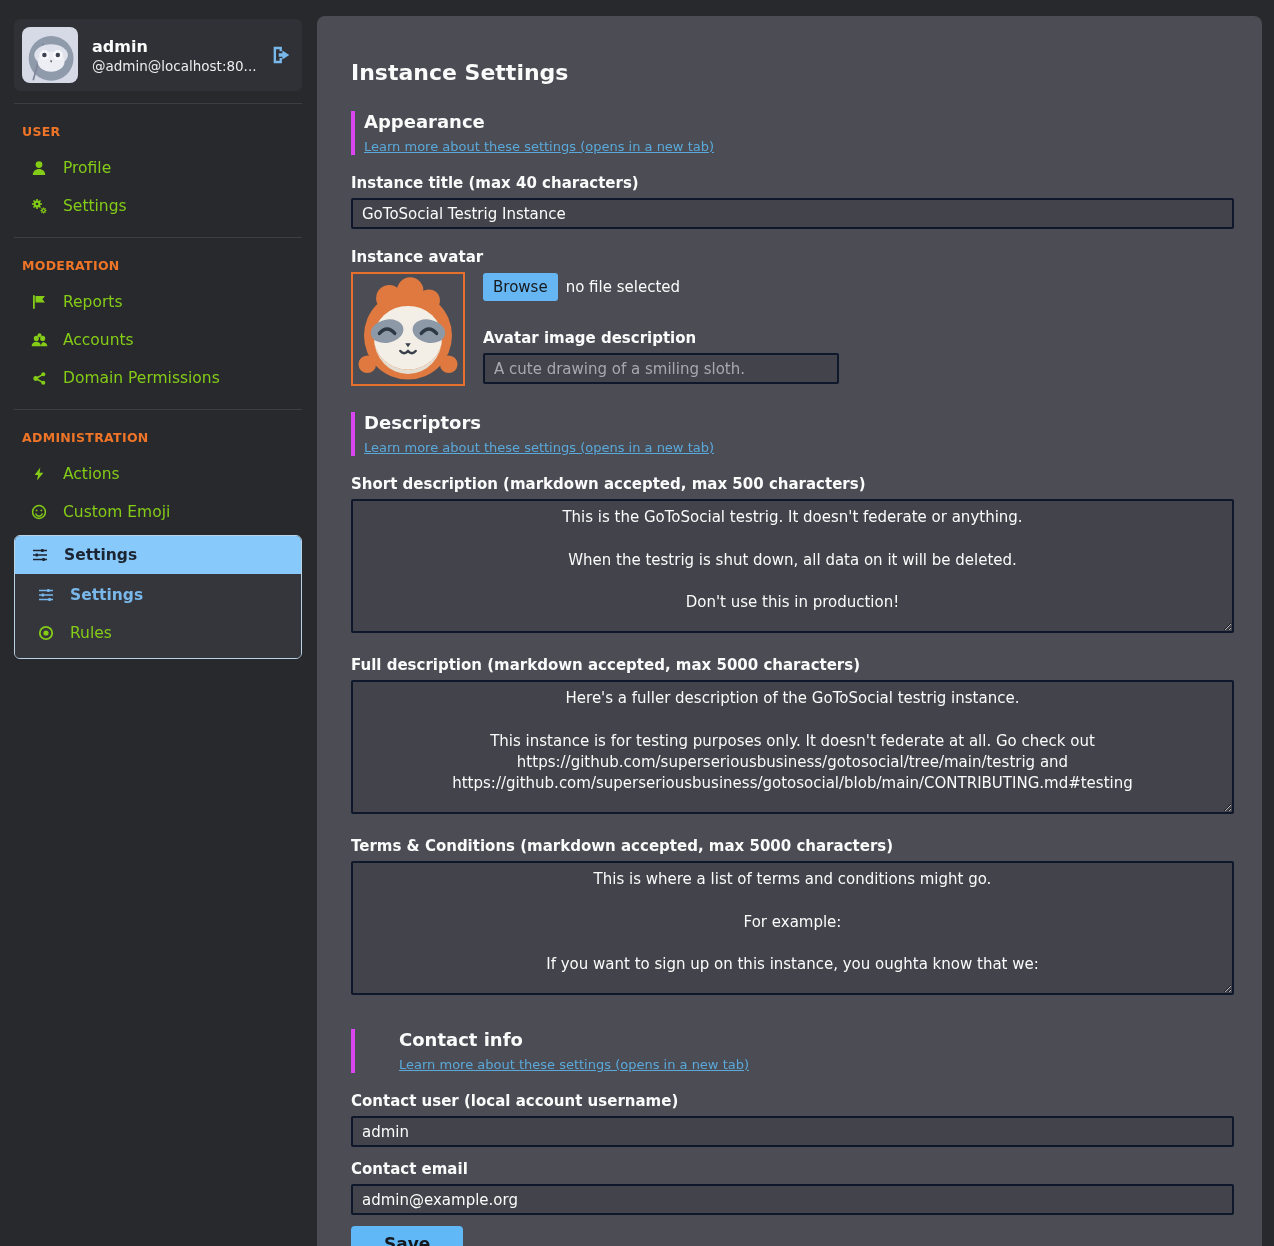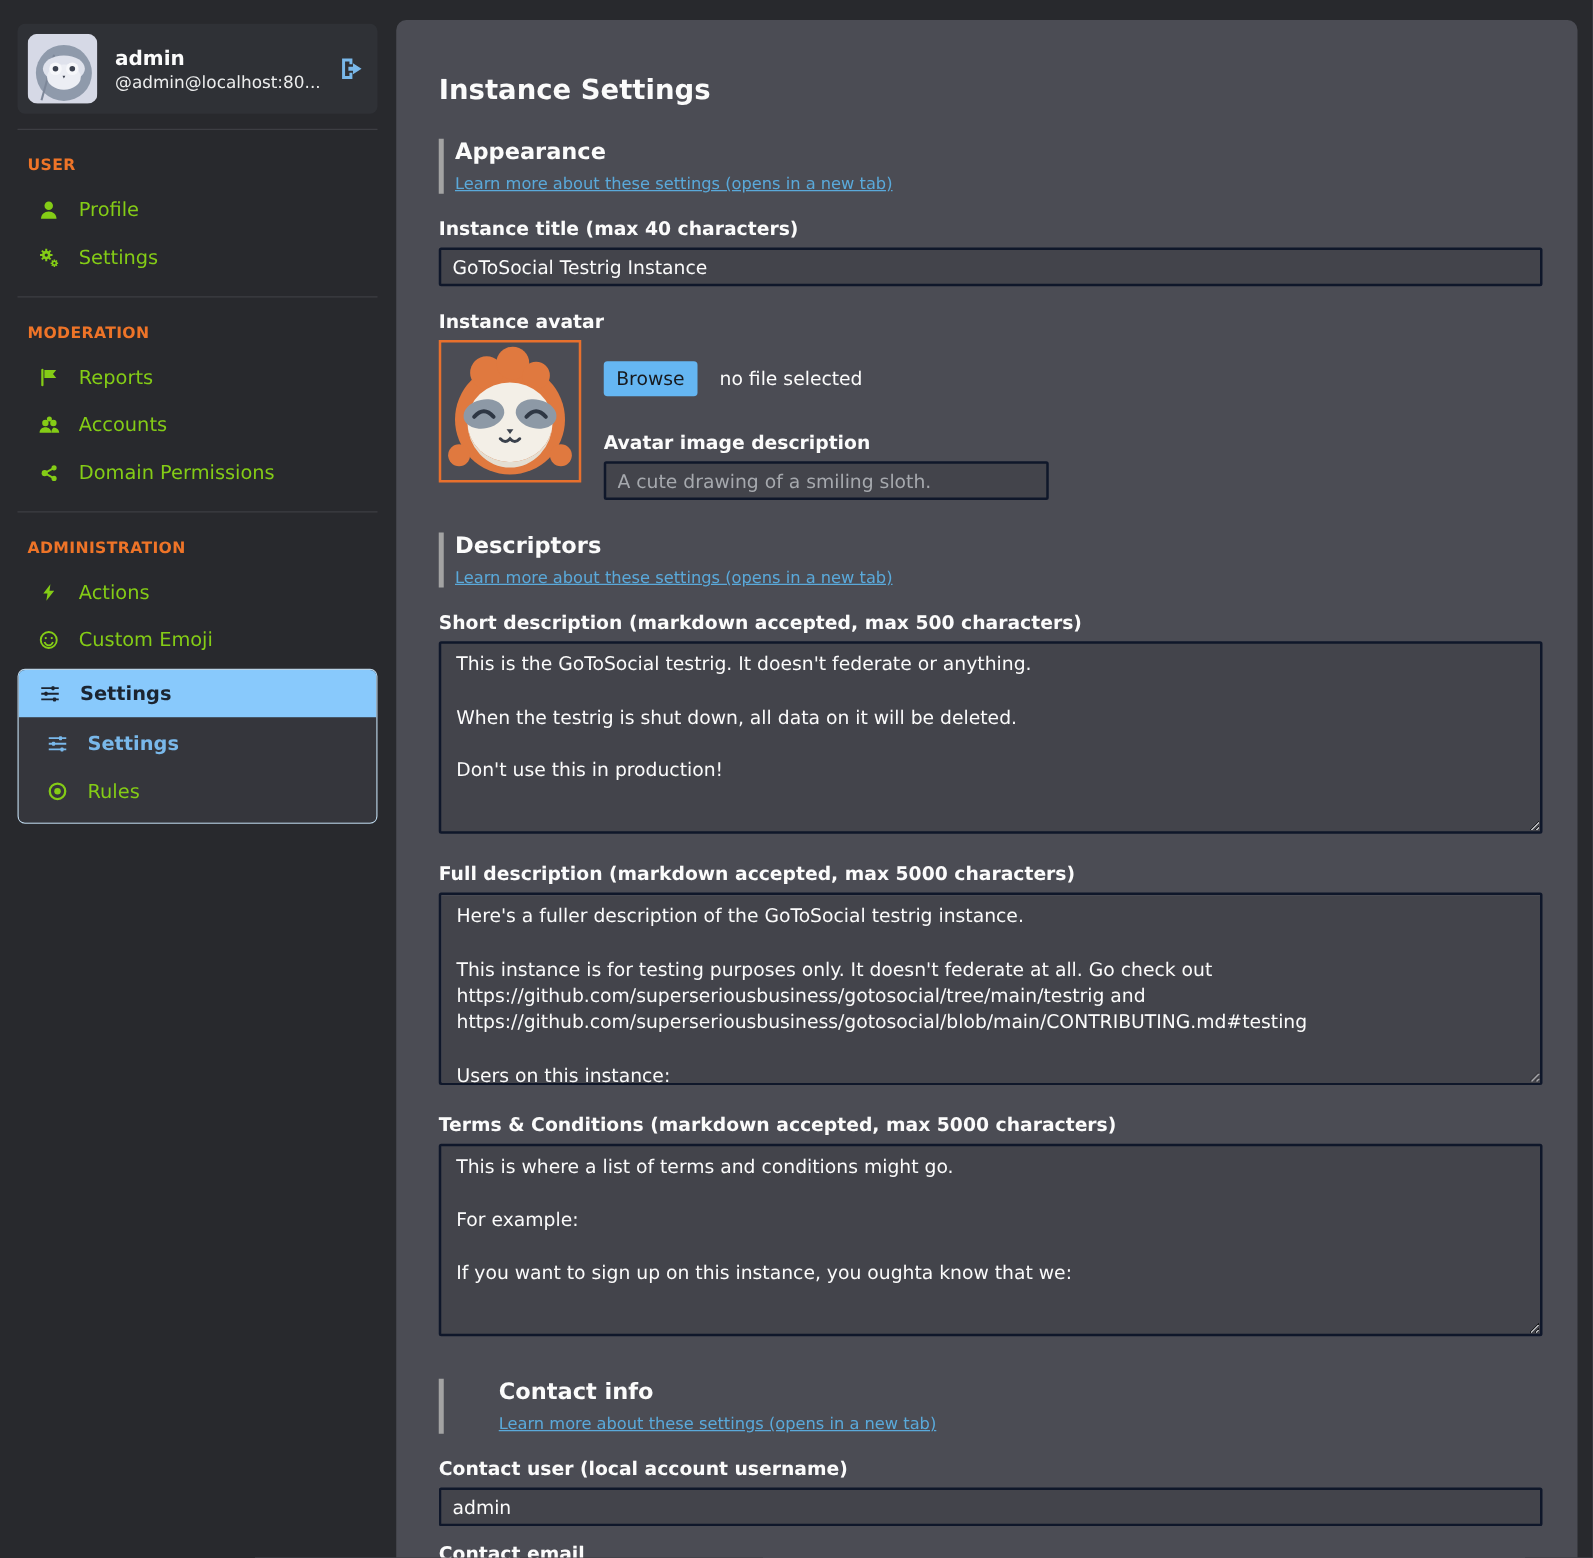--- a/index.html
+++ b/index.html
@@ -54,44 +54,44 @@
 
   
   .main {
     flex:1; margin:16px 12px 14px 15px;
     background:#4b4c54; border-radius:8px;
     padding:44px 28px 28px 34px;
     min-height:1216px;
   }
   h1.page-title { font-size:22px; font-weight:bold; margin:0 0 26px 0; }
 
-  .form-section { border-left:4px solid #a3a3a3; padding-left:9px; }
+  .form-section { border-left:4px solid #d946ef; padding-left:9px; }
   .form-section h2 { font-size:18px; font-weight:bold; margin:0 0 4px 0; }
   .learn-link { color:#5aa9da; font-size:13px; text-decoration:underline; cursor:pointer; }
 
   .field-label { display:block; font-weight:bold; font-size:15px; margin:19px 0 6px 0; }
 
   .text-input, .text-area {
     width:100%; background:#43444b;
     border:2px solid #0f172a; border-radius:2px;
     color:#fbfbfb; font-size:15px;
     font-family:"DejaVu Sans","Liberation Sans",sans-serif;
     padding:4px 9px; outline:none;
   }
   .text-input { height:31px; }
-  .text-area { height:154px; line-height:1.42; padding:6px 12px; resize:vertical; }
+  .text-area { height:134px; line-height:1.42; padding:6px 1px; resize:vertical;text-align:center; }
   .text-input::placeholder, .text-area::placeholder { color:#a6a9ae; }
 
   .avatar-row { display:flex; gap:18px; margin-top:2px; }
   .avatar-lg {
     width:114px; height:114px; border:2px solid #e8702d;
     flex-shrink:0; overflow:hidden;
   }
   .avatar-col { flex:1; padding-top:1px; }
-  .browse-row { display:flex; align-items:center; gap:18px; font-size:15px;margin-top:16px; }
+  .browse-row { display:flex; align-items:center; gap:8px; font-size:15px; }
   .browse-btn {
     background:#65b6f2; color:#17191d; border:none; border-radius:3px;
     padding:5px 10px; font-size:15px; cursor:pointer;
     font-family:"DejaVu Sans","Liberation Sans",sans-serif;
   }
   .avatar-desc-label { margin-top:28px; }
   .avatar-desc-input { width:356px; }
 
   .gap-descriptors { margin-top:26px; }
   .gap-contact { margin-top:30px;padding-left:44px; }

